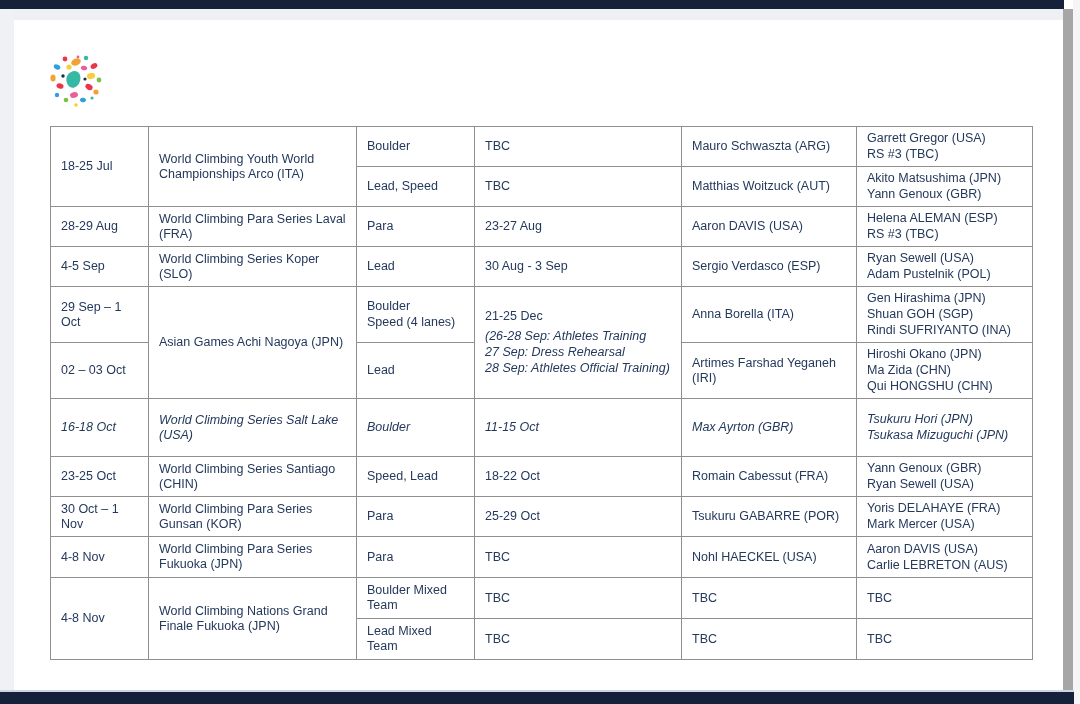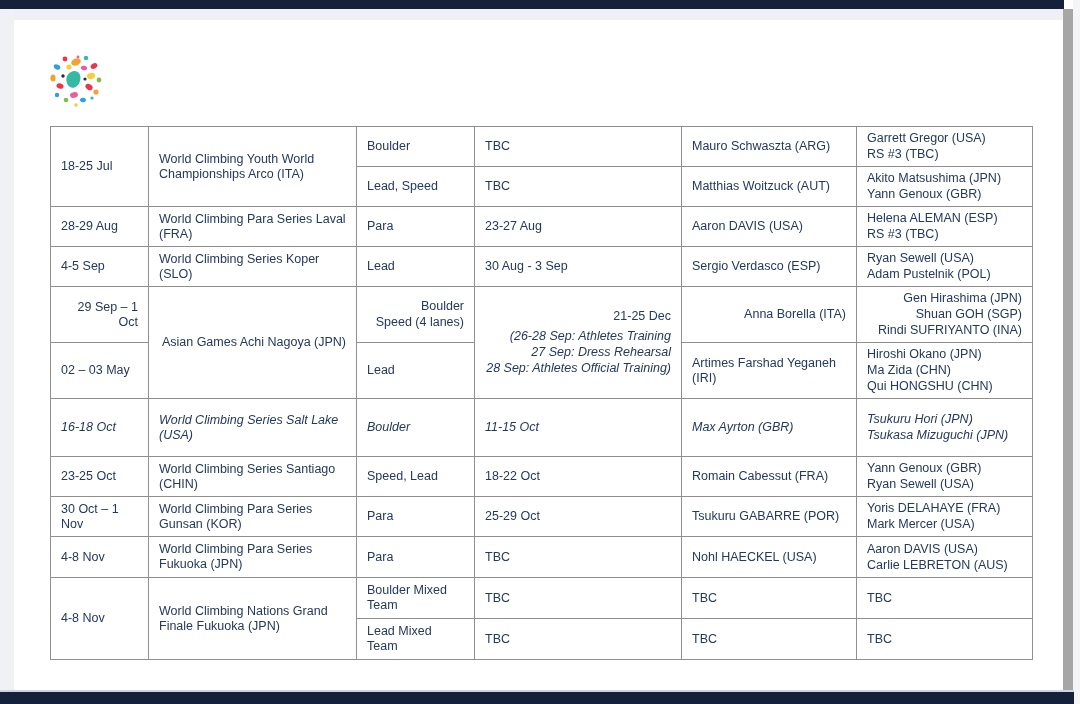--- a/index.html
+++ b/index.html
@@ -149,21 +149,21 @@
           <div class="cell-line">30 Aug - 3 Sep</div>
         </td>
         <td>
           <div class="cell-line">Sergio Verdasco (ESP)</div>
         </td>
         <td>
           <div class="cell-line">Ryan Sewell (USA)</div>
           <div class="cell-line">Adam Pustelnik (POL)</div>
         </td>
       </tr>
-      <tr style="height: 54px; text-align: right;">
+      <tr style="height: 54px;">
         <td>
           <div class="cell-line">29 Sep – 1 Oct</div>
         </td>
         <td rowspan="2">
           <div class="cell-line">Asian Games Achi Nagoya (JPN)</div>
         </td>
         <td>
           <div class="cell-line">Boulder</div>
           <div class="cell-line">Speed (4 lanes)</div>
         </td>
@@ -179,21 +179,21 @@
           <div class="cell-line">Anna Borella (ITA)</div>
         </td>
         <td>
           <div class="cell-line">Gen Hirashima (JPN)</div>
           <div class="cell-line">Shuan GOH (SGP)</div>
           <div class="cell-line">Rindi SUFRIYANTO (INA)</div>
         </td>
       </tr>
       <tr style="height: 54px;">
         <td>
-          <div class="cell-line">02 – 03 May</div>
+          <div class="cell-line">02 – 03 Oct</div>
         </td>
         <td>
           <div class="cell-line">Lead</div>
         </td>
         <td>
           <div class="cell-line">Artimes Farshad Yeganeh (IRI)</div>
         </td>
         <td>
           <div class="cell-line">Hiroshi Okano (JPN)</div>
           <div class="cell-line">Ma Zida (CHN)</div>

